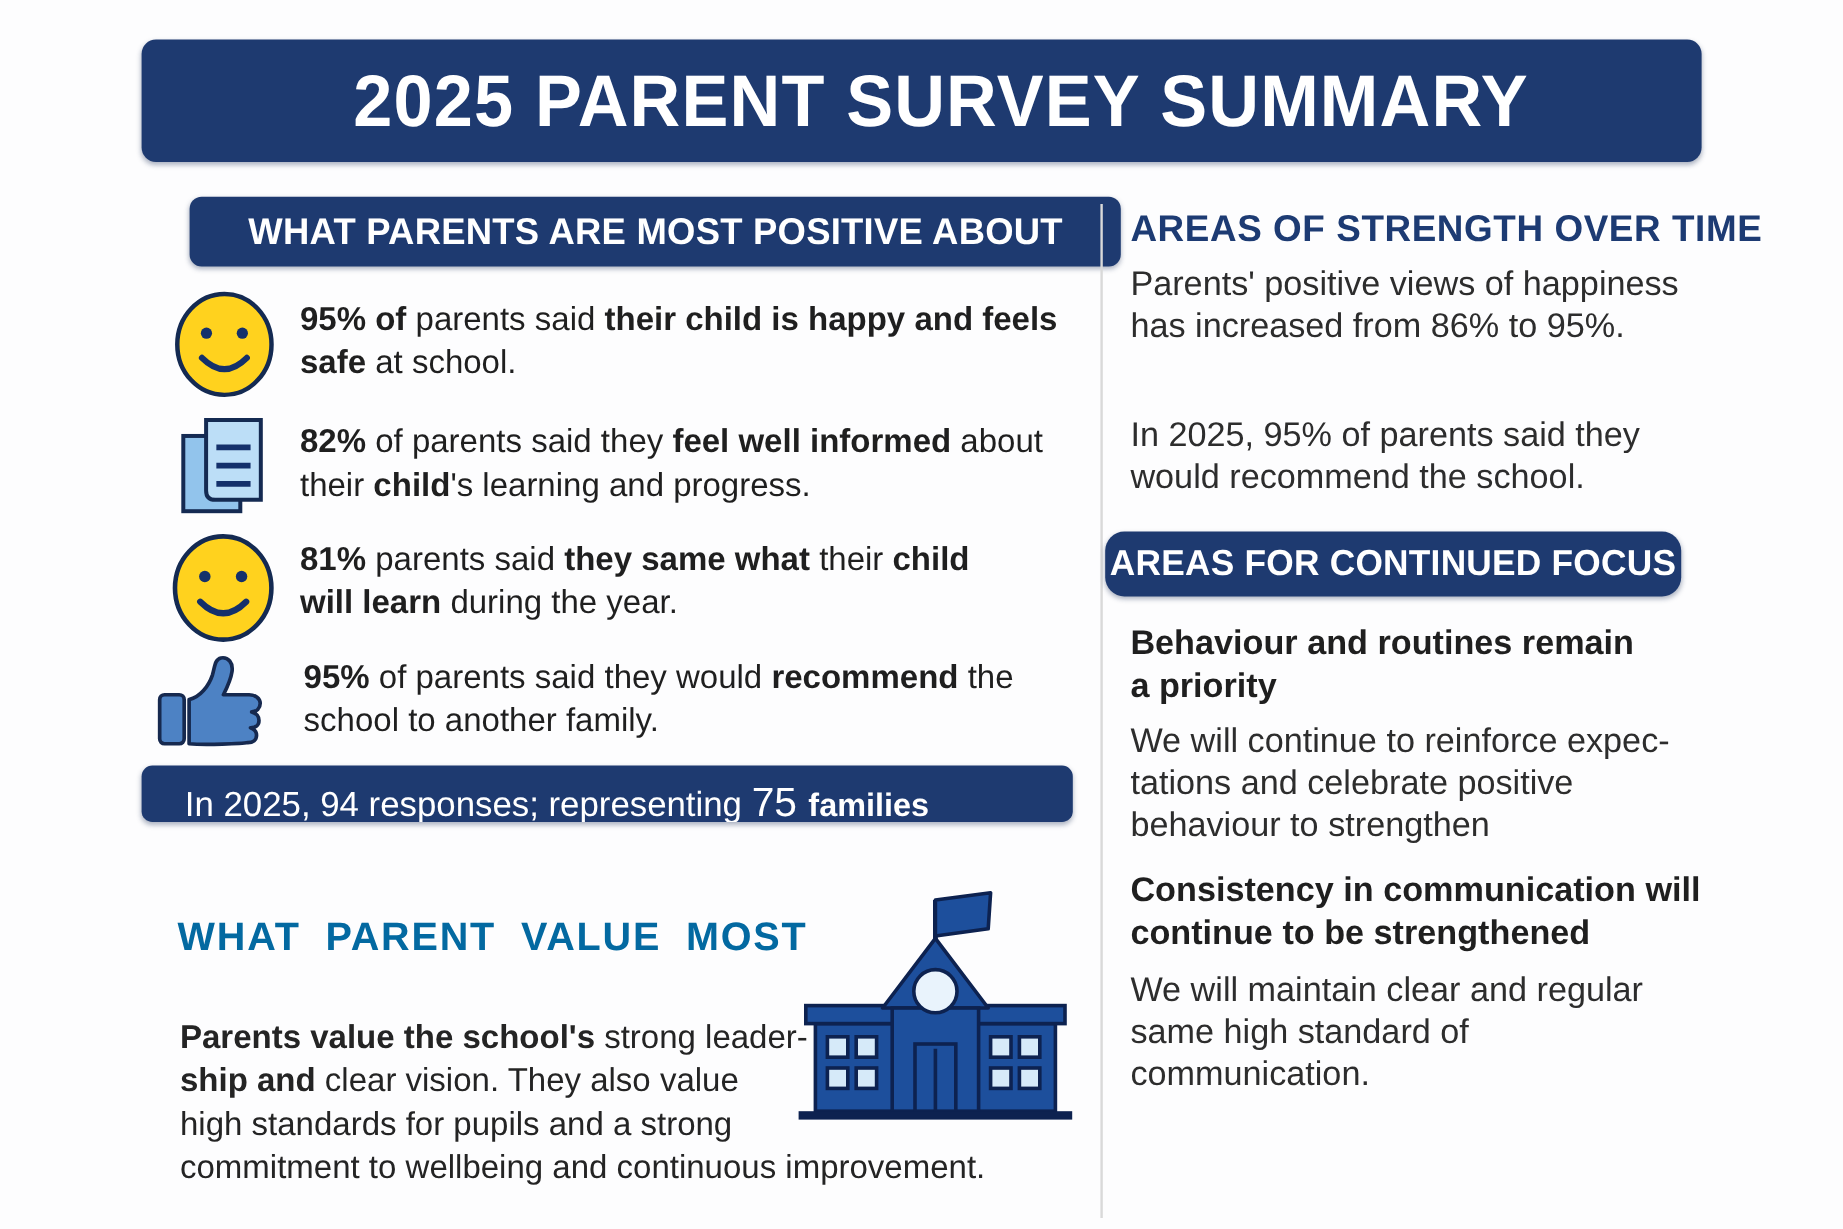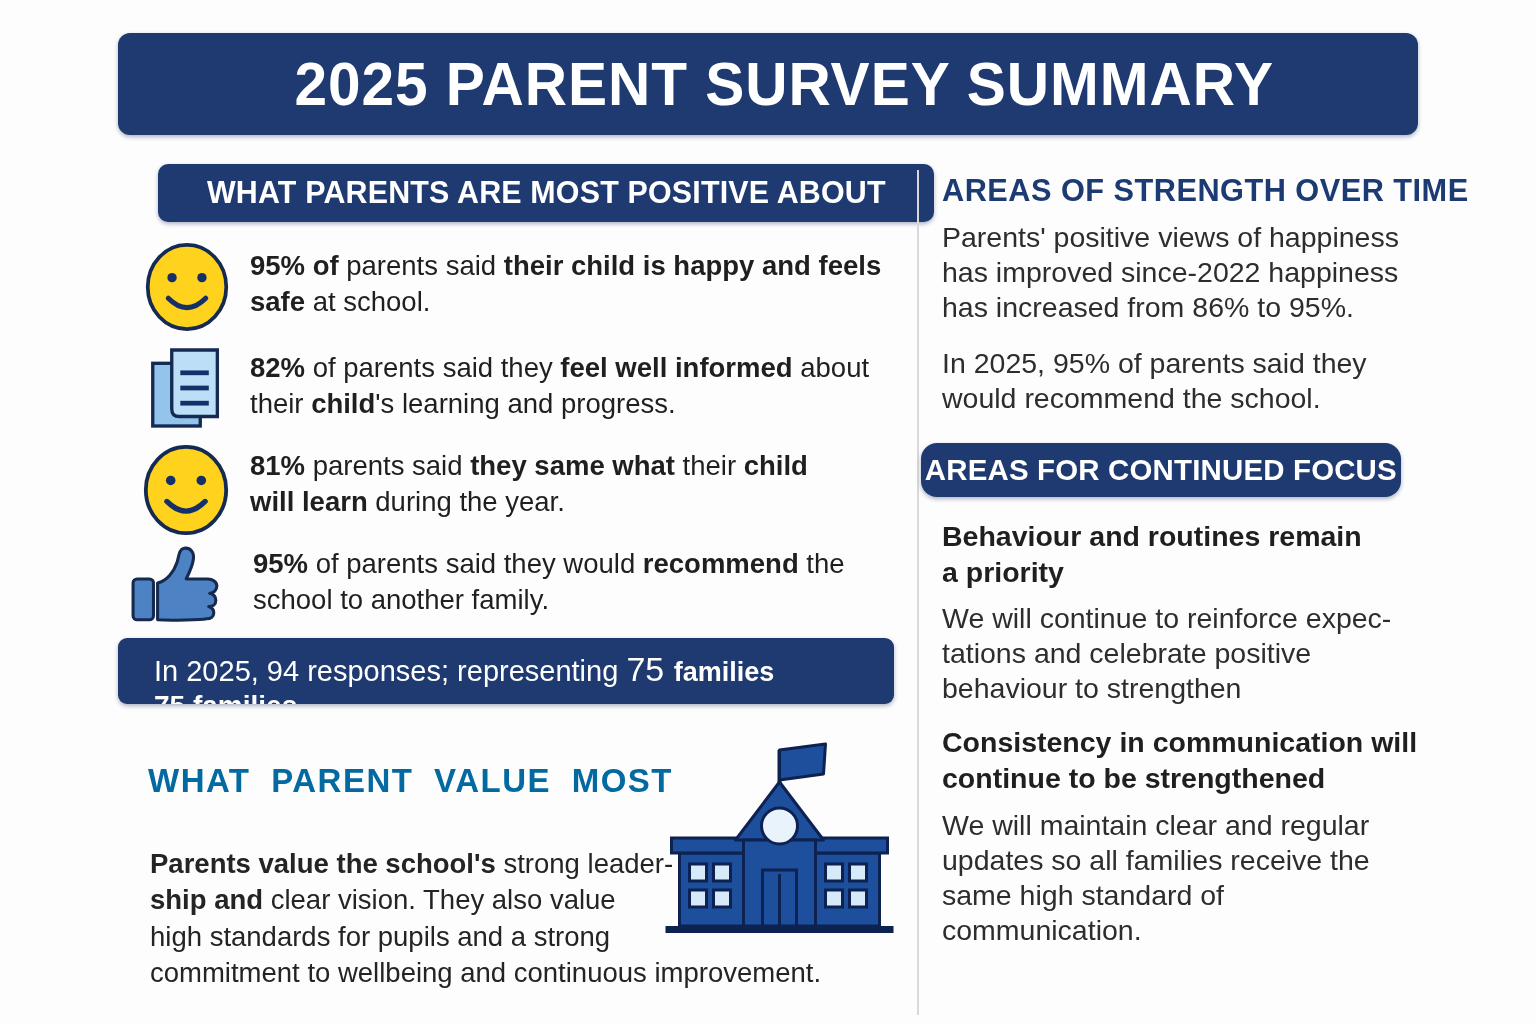--- a/index.html
+++ b/index.html
@@ -108,21 +108,21 @@
   <svg width="94" height="84" viewBox="0 0 92 82">
     <rect x="3" y="38" width="20" height="40" rx="4" fill="#4d82c4" stroke="#16294f" stroke-width="3"></rect>
     <path d="M27,78 V42 C36,40 43,31 46,22 C48,15 48,9 53,8 C59,7 63,12 62,19
              C61,26 58,32 55,38 H76 C81,38 85,41 85,45 C85,49 82,52 78,52
              C82,53 84,56 84,59 C84,63 81,65 77,65 C80,66 82,68 82,71
              C82,75 79,77 75,77 C70,78 40,79 27,78 Z" fill="#4d82c4" stroke="#16294f" stroke-width="3" stroke-linejoin="round"></path>
   </svg>
 </div>
 <div class="abs item-text" style="left:253px; top:546px; width:640px;"><span class="b">95% </span><span>of parents said they would </span><span class="b">recommend </span><span>the school to another family.</span></div>
 
-<div class="abs responses-banner" style="left:118px; top:638px; width:776px; height:66px;">
+<div class="abs responses-banner" style="left:118px; top:638px; width:776px; height:47px;">
   <div class="responses-line1"><span>In 2025, 94 responses; representing </span><span class="lg"> 75 </span><span class="b sm"> families</span></div>
   <div class="responses-line2">75 families</div>
 </div>
 
 <div class="abs value-heading" style="left:148px; top:762px;">WHAT PARENT VALUE MOST</div>
 
 <div class="abs para" style="left:150px; top:846px; width:770px;">
     <div class="ln"><span class="b">Parents value the school's </span><span>strong leader-</span></div>
     <div class="ln"><span class="b">ship and </span><span>clear vision. They also value</span></div>
     <div class="ln"><span>high standards for pupils and a strong</span></div>
@@ -160,21 +160,20 @@
     <rect x="2" y="184" width="228" height="7" fill="#0d2250"></rect>
   </svg>
 </div>
 
 <div class="abs divider" style="left:917px; top:170px; width:2px; height:845px;"></div>
 
 <div class="abs right-heading" style="left:942px; top:173px;">AREAS OF STRENGTH OVER TIME</div>
 
 <div class="abs right-body" style="left:942px; top:220px;">
     <div class="ln">Parents' positive views of happiness</div>
-    <div class="ln">has improved since-2022 happiness</div>
     <div class="ln">has increased from 86% to 95%.</div>
   </div>
 
 <div class="abs right-body" style="left:942px; top:346px;">
     <div class="ln">In 2025, 95% of parents said they</div>
     <div class="ln">would recommend the school.</div>
   </div>
 
 <div class="abs navy-banner" style="left:921px; top:443px; width:480px; height:54px; border-radius:16px;">
   <div class="section-hdr-text" style="font-size:30px;">AREAS FOR CONTINUED FOCUS</div>
@@ -189,16 +188,15 @@
     <div class="ln">tations and celebrate positive</div>
     <div class="ln">behaviour to strengthen</div>
   </div>
 
 <div class="abs right-subhead" style="left:942px; top:725px;">
     <div class="ln">Consistency in communication will</div>
     <div class="ln">continue to be strengthened</div>
   </div>
 <div class="abs right-body" style="left:942px; top:808px;">
     <div class="ln">We will maintain clear and regular</div>
-    <div class="ln">updates so all families receive the</div>
     <div class="ln">same high standard of</div>
     <div class="ln">communication.</div>
   </div>
 
 </body></html>

